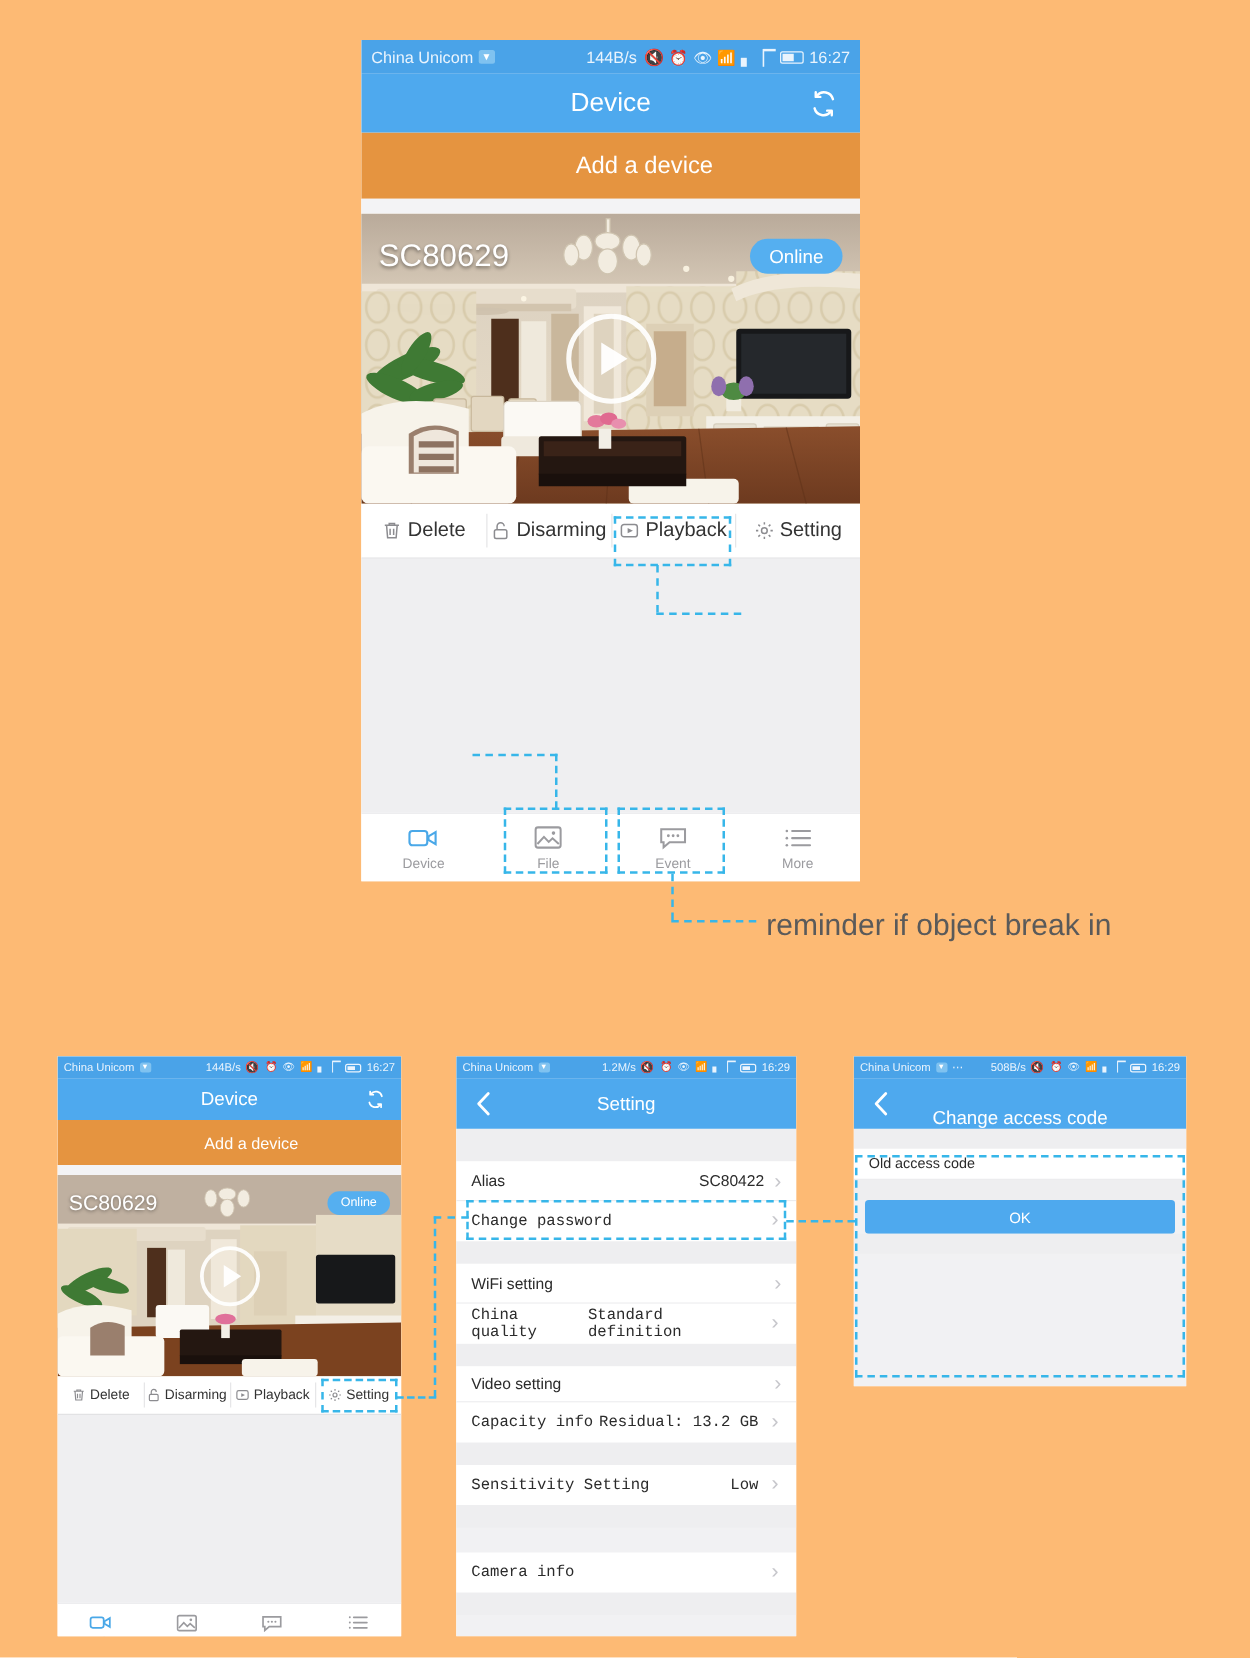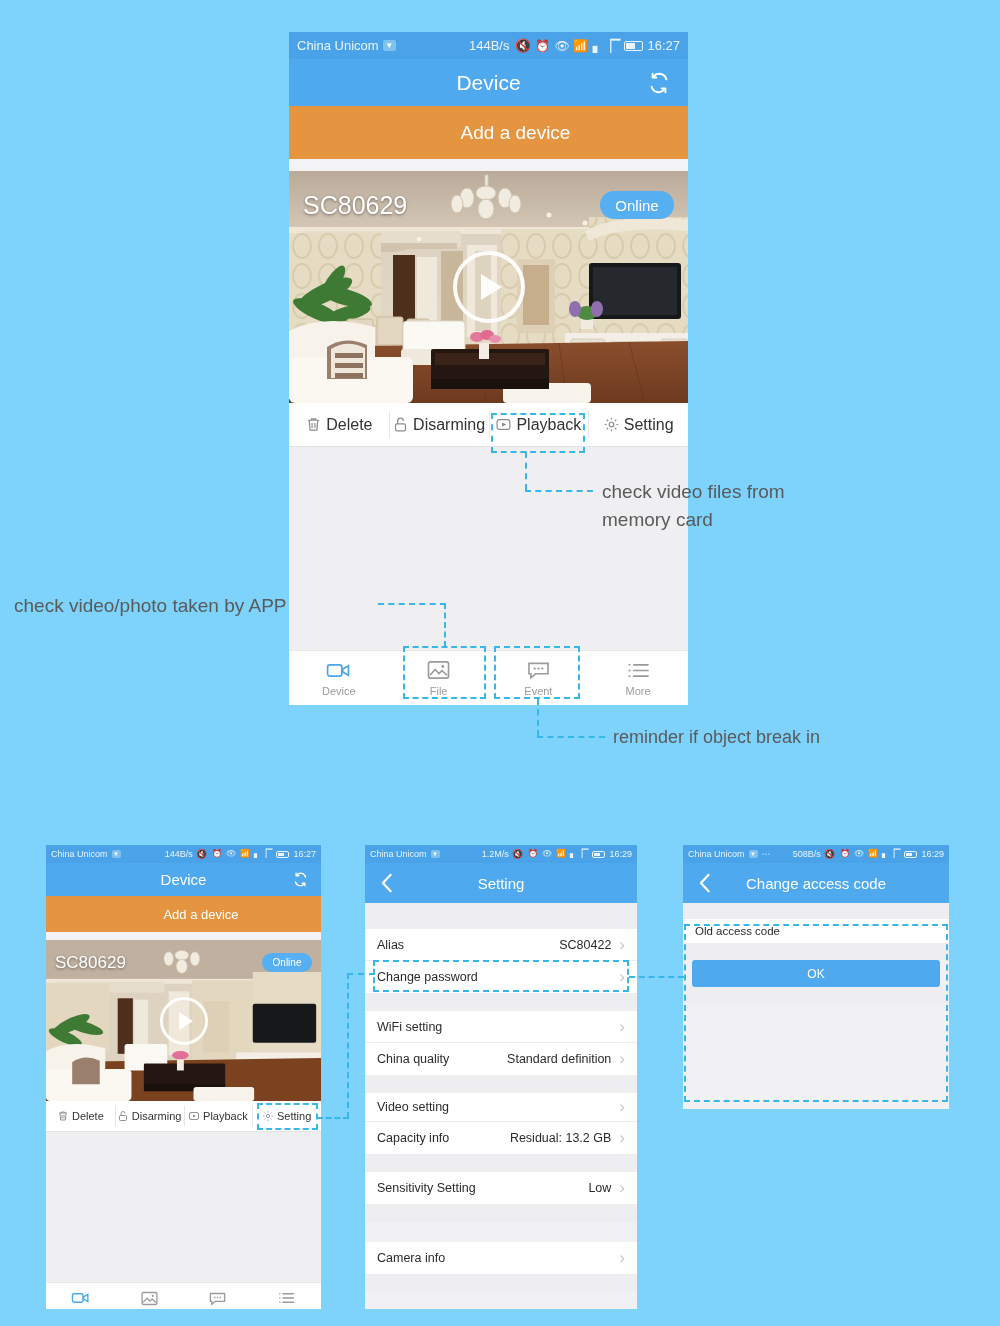--- a/index.html
+++ b/index.html
@@ -2,21 +2,21 @@
 <html><head>
 <meta charset="utf-8">
 <style>
   * { box-sizing: border-box; margin: 0; padding: 0; }
   html, body {
     width: 1000px; height: 1326px;
     background: #ffffff;
     font-family: "Liberation Sans", sans-serif;
     overflow: hidden;
   }
-  .page { position: relative; width: 1000px; height: 1326px; background: #7dd3fc; }
+  .page { position: relative; width: 1000px; height: 1326px; background: #fdba74; }
 
   
   .phone { position: absolute; background: #fff; overflow: hidden; }
 
   .statusbar {
     display: flex; align-items: center;
     background: #4aa3e8;
     color: #eaf4fd;
     white-space: nowrap;
   }
@@ -97,21 +97,21 @@
   
   .listwrap { background:#f1f1f3; }
   .sect-gap { background:#eeeef0; }
   .row {
     background:#fff; display:flex; align-items:center;
     border-bottom:1px solid #ececee; position:relative;
   }
   .row .rlabel { color:#2b2b2b; }
   .row .rvalue { margin-left:auto; color:#2b2b2b; }
   .row .chev { color:#c7c7cc; margin-left:8px; }
-  .row.last { border-bottom:none; }
+  .row.last { border-bottom:none;font-family:Liberation Mono, monospace; }
 
   .okbtn {
     background:#4ea9ee; color:#fff; display:flex; align-items:center; justify-content:center;
     border-radius:3px;
   }
 
   
   .dash-box {
     position:absolute; border:2px dashed #37b6e9; background:transparent;
   }
@@ -395,32 +395,29 @@
         </span>
         <span class="tlabel" style="font-size:11px;margin-top:5px;">More</span>
       </div>
     </div>
 
   </div>
 
   <div class="dash-box" style="left:491px; top:413px; width:94px; height:40px;"></div>
   <div class="dash-v" style="left:525px; top:452px; height:38px;"></div>
   <div class="dash-h" style="left:525px; top:490px; width:68px;"></div>
-  <div class="note" style="left:602px; top:478px; width:330px; font-size:19px;">check video files from
-memory card</div>
 
   <div class="dash-box" style="left:403px; top:646px; width:83px; height:53px;"></div>
   <div class="dash-v" style="left:444px; top:603px; height:44px;"></div>
   <div class="dash-h" style="left:378px; top:603px; width:68px;"></div>
-  <div class="note" style="left:14px; top:592px; width:370px; font-size:19px; text-align:left;">check video/photo taken by APP</div>
 
   <div class="dash-box" style="left:494px; top:646px; width:86px; height:53px;"></div>
   <div class="dash-v" style="left:537px; top:699px; height:37px;"></div>
   <div class="dash-h" style="left:537px; top:736px; width:68px;"></div>
-  <div class="note" style="left:613px; top:724px; width:340px; font-size:18px;">reminder if object break in</div>
+  <div class="note" style="left:613px; top:724px; width:340px; font-size:24px;">reminder if object break in</div>
 
   <div class="phone" style="left:46px; top:845px; width:275px; height:464px;">
 
     <div class="statusbar" style="height:18px; padding:0 5px; font-size:9px;">
       <span class="sb-left">
         <span>China Unicom</span>
         <span class="sim-badge" style="width:9px;height:8px;font-size:6px;line-height:8px;">▼</span>
       </span>
       <span class="sb-right">
         <span>144B/s</span>
@@ -696,21 +693,21 @@
         <span class="sb-icon" style="font-size:8px;">👁</span>
         <span class="sb-icon" style="font-size:8px;">📶</span>
         <span class="sb-icon" style="font-size:8px;">▖▕▔</span>
         <span class="battery" style="width:13px;height:7px;padding:1px;">
           <i style="width:58%;"></i>
         </span>
         <span>16:29</span>
       </span>
     </div>
 
-    <div class="navbar" style="height:40px;">
+    <div class="navbar" style="height:40px;align-items:flex-end;">
       <span class="back" style="left:14px;">
         <svg width="16" height="20" viewBox="0 0 16 22" fill="none" stroke="#ffffff" stroke-width="2.4" stroke-linecap="round" stroke-linejoin="round">
             <path d="M12 2L3.5 11 12 20"></path>
           </svg>
       </span>
       <span class="title" style="font-size:15px;">Change access code</span>
     </div>
 
     <div class="listwrap" style="height:206px;">
       <div class="sect-gap" style="height:16px;"></div>

